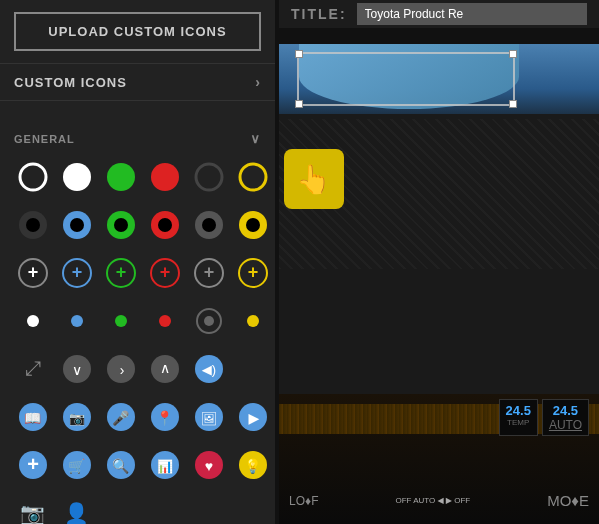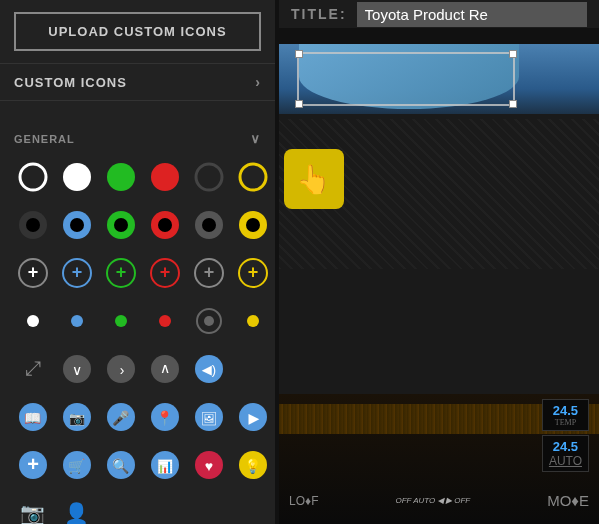--- a/index.html
+++ b/index.html
@@ -115,21 +115,21 @@
       color: #888;
       font-size: 14px;
       font-weight: bold;
       letter-spacing: 2px;
       margin-right: 10px;
     }
     .title-input {
       background: #555;
       border: none;
       color: #fff;
-      font-size: 15px;
+      font-size: 12px;
       padding: 4px 8px;
       flex: 1;
       outline: none;
     }
 
     .car-image-area {
       position: absolute;
       top: 44px;
       left: 0;
       right: 0;
@@ -480,32 +480,32 @@
     <div style="position:absolute;top:75px;left:0;right:0;height:150px;background:repeating-linear-gradient(45deg,#222,#222 2px,#1a1a1a 2px,#1a1a1a 8px);opacity:0.8;"></div>
 
     <div class="hand-overlay">
       <span style="font-size:28px;">👆</span>
     </div>
 
     <div style="position:absolute;bottom:0;left:0;right:0;height:130px;background:linear-gradient(to bottom,#1a1208,#0a0a0a);">
 
       <div style="position:absolute;top:10px;left:0;right:0;height:30px;background:repeating-linear-gradient(90deg,#3a2800,#5a3800 4px,#3a2800 4px,#4a3000 8px);opacity:0.9;"></div>
 
-      <div style="position:absolute;top:5px;right:10px;display:flex;gap:4px;flex-direction:column;">
+      <div style="position:absolute;top:5px;right:10px;display:flex;gap:4px;">
         <div style="background:#0a0a0a;border:1px solid #333;padding:3px 6px;text-align:center;">
           <div style="color:#4af;font-size:13px;font-weight:bold;">24.5</div>
-          <div style="color:#666;font-size:8px;font-family:Liberation Serif, serif;">TEMP</div>
+          <div style="color:#666;font-size:8px;">TEMP</div>
         </div>
         <div style="background:#0a0a0a;border:1px solid #333;padding:3px 6px;text-align:center;">
           <div style="color:#4af;font-size:13px;font-weight:bold;">24.5</div>
           <div style="color:#666;font-size:12px;text-decoration:underline;">AUTO</div>
         </div>
       </div>
 
       <div style="position:absolute;bottom:15px;left:10px;right:10px;display:flex;justify-content:space-between;align-items:center;">
         <div style="color:#888;font-size:12px;">LO♦F</div>
-        <div style="color:#aaa;font-size:8px;font-style:italic;">OFF AUTO ◀ ▶ OFF</div>
+        <div style="color:#aaa;font-size:8px;">OFF AUTO ◀ ▶ OFF</div>
         <div style="color:#888;font-size:15px;">MO♦E</div>
       </div>
     </div>
 
   </div>
 </div>
 
 </body></html>

